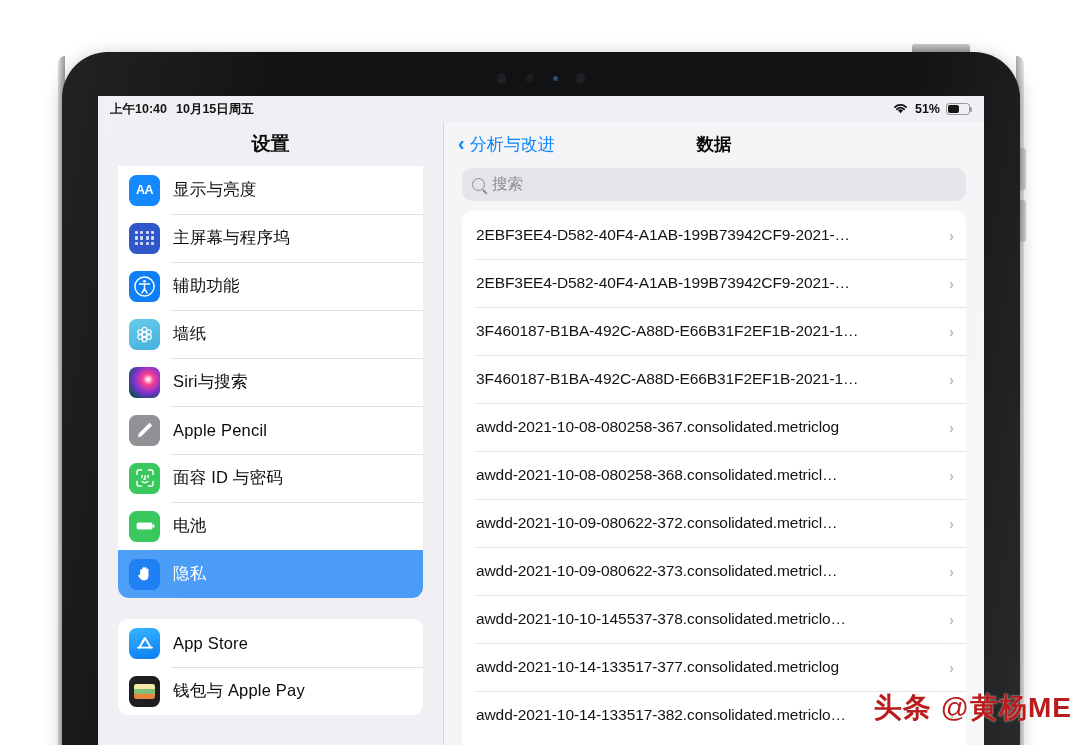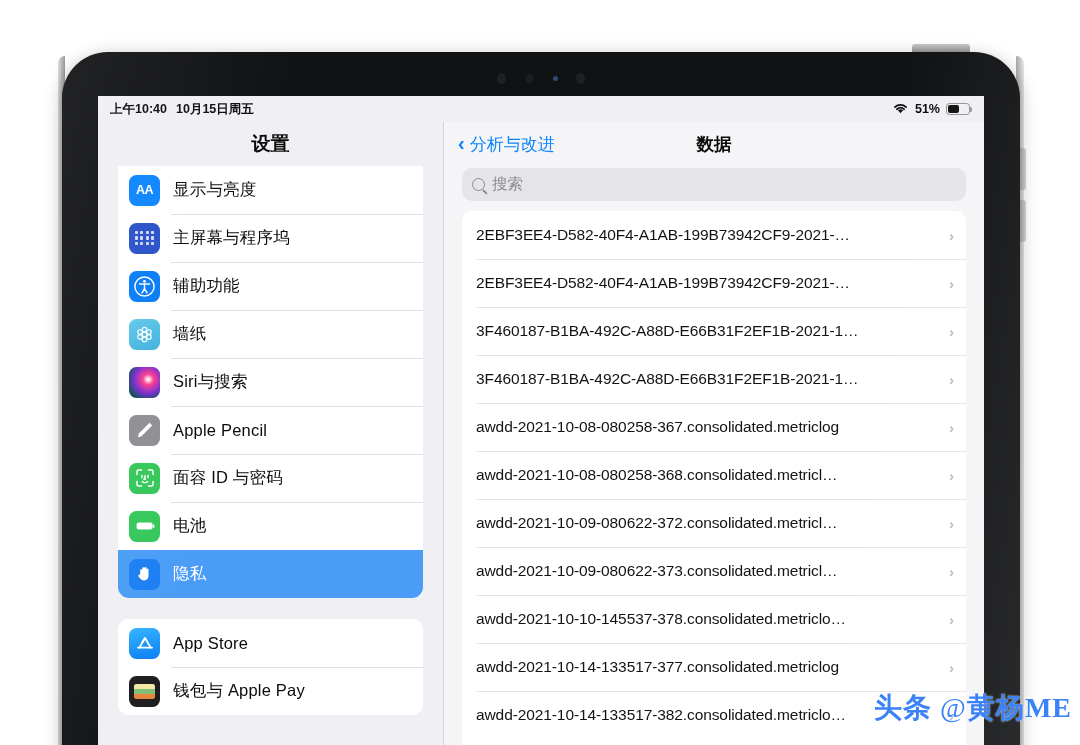--- a/index.html
+++ b/index.html
@@ -232,25 +232,24 @@
     white-space:nowrap; overflow:hidden; letter-spacing:-.1px;
   }
   .disclosure-chevron{
     flex:none; color:#bcbcc0; font-size:15px; font-weight:bold;
     margin-left:8px;
   }
 
   
   #watermark{
     position:absolute; right:8px; bottom:18px;
-    font-size:28px; font-weight:bold; color:#3b82f6;
+    font-size:28px; font-weight:bold; color:#b91c1c;
     letter-spacing:1px; white-space:nowrap;
     text-shadow:0 0 2px rgba(255,255,255,.9);
     z-index:40;
-    font-family:Liberation Serif, serif;
   }
   #watermark .wm-at{ font-weight:normal; }
 </style>
 </head>
 <body>
 
 <div id="device-edge-left"></div>
 <div id="device-edge-right"></div>
 <div id="power-button"></div>
 <div id="volume-up-button"></div>

